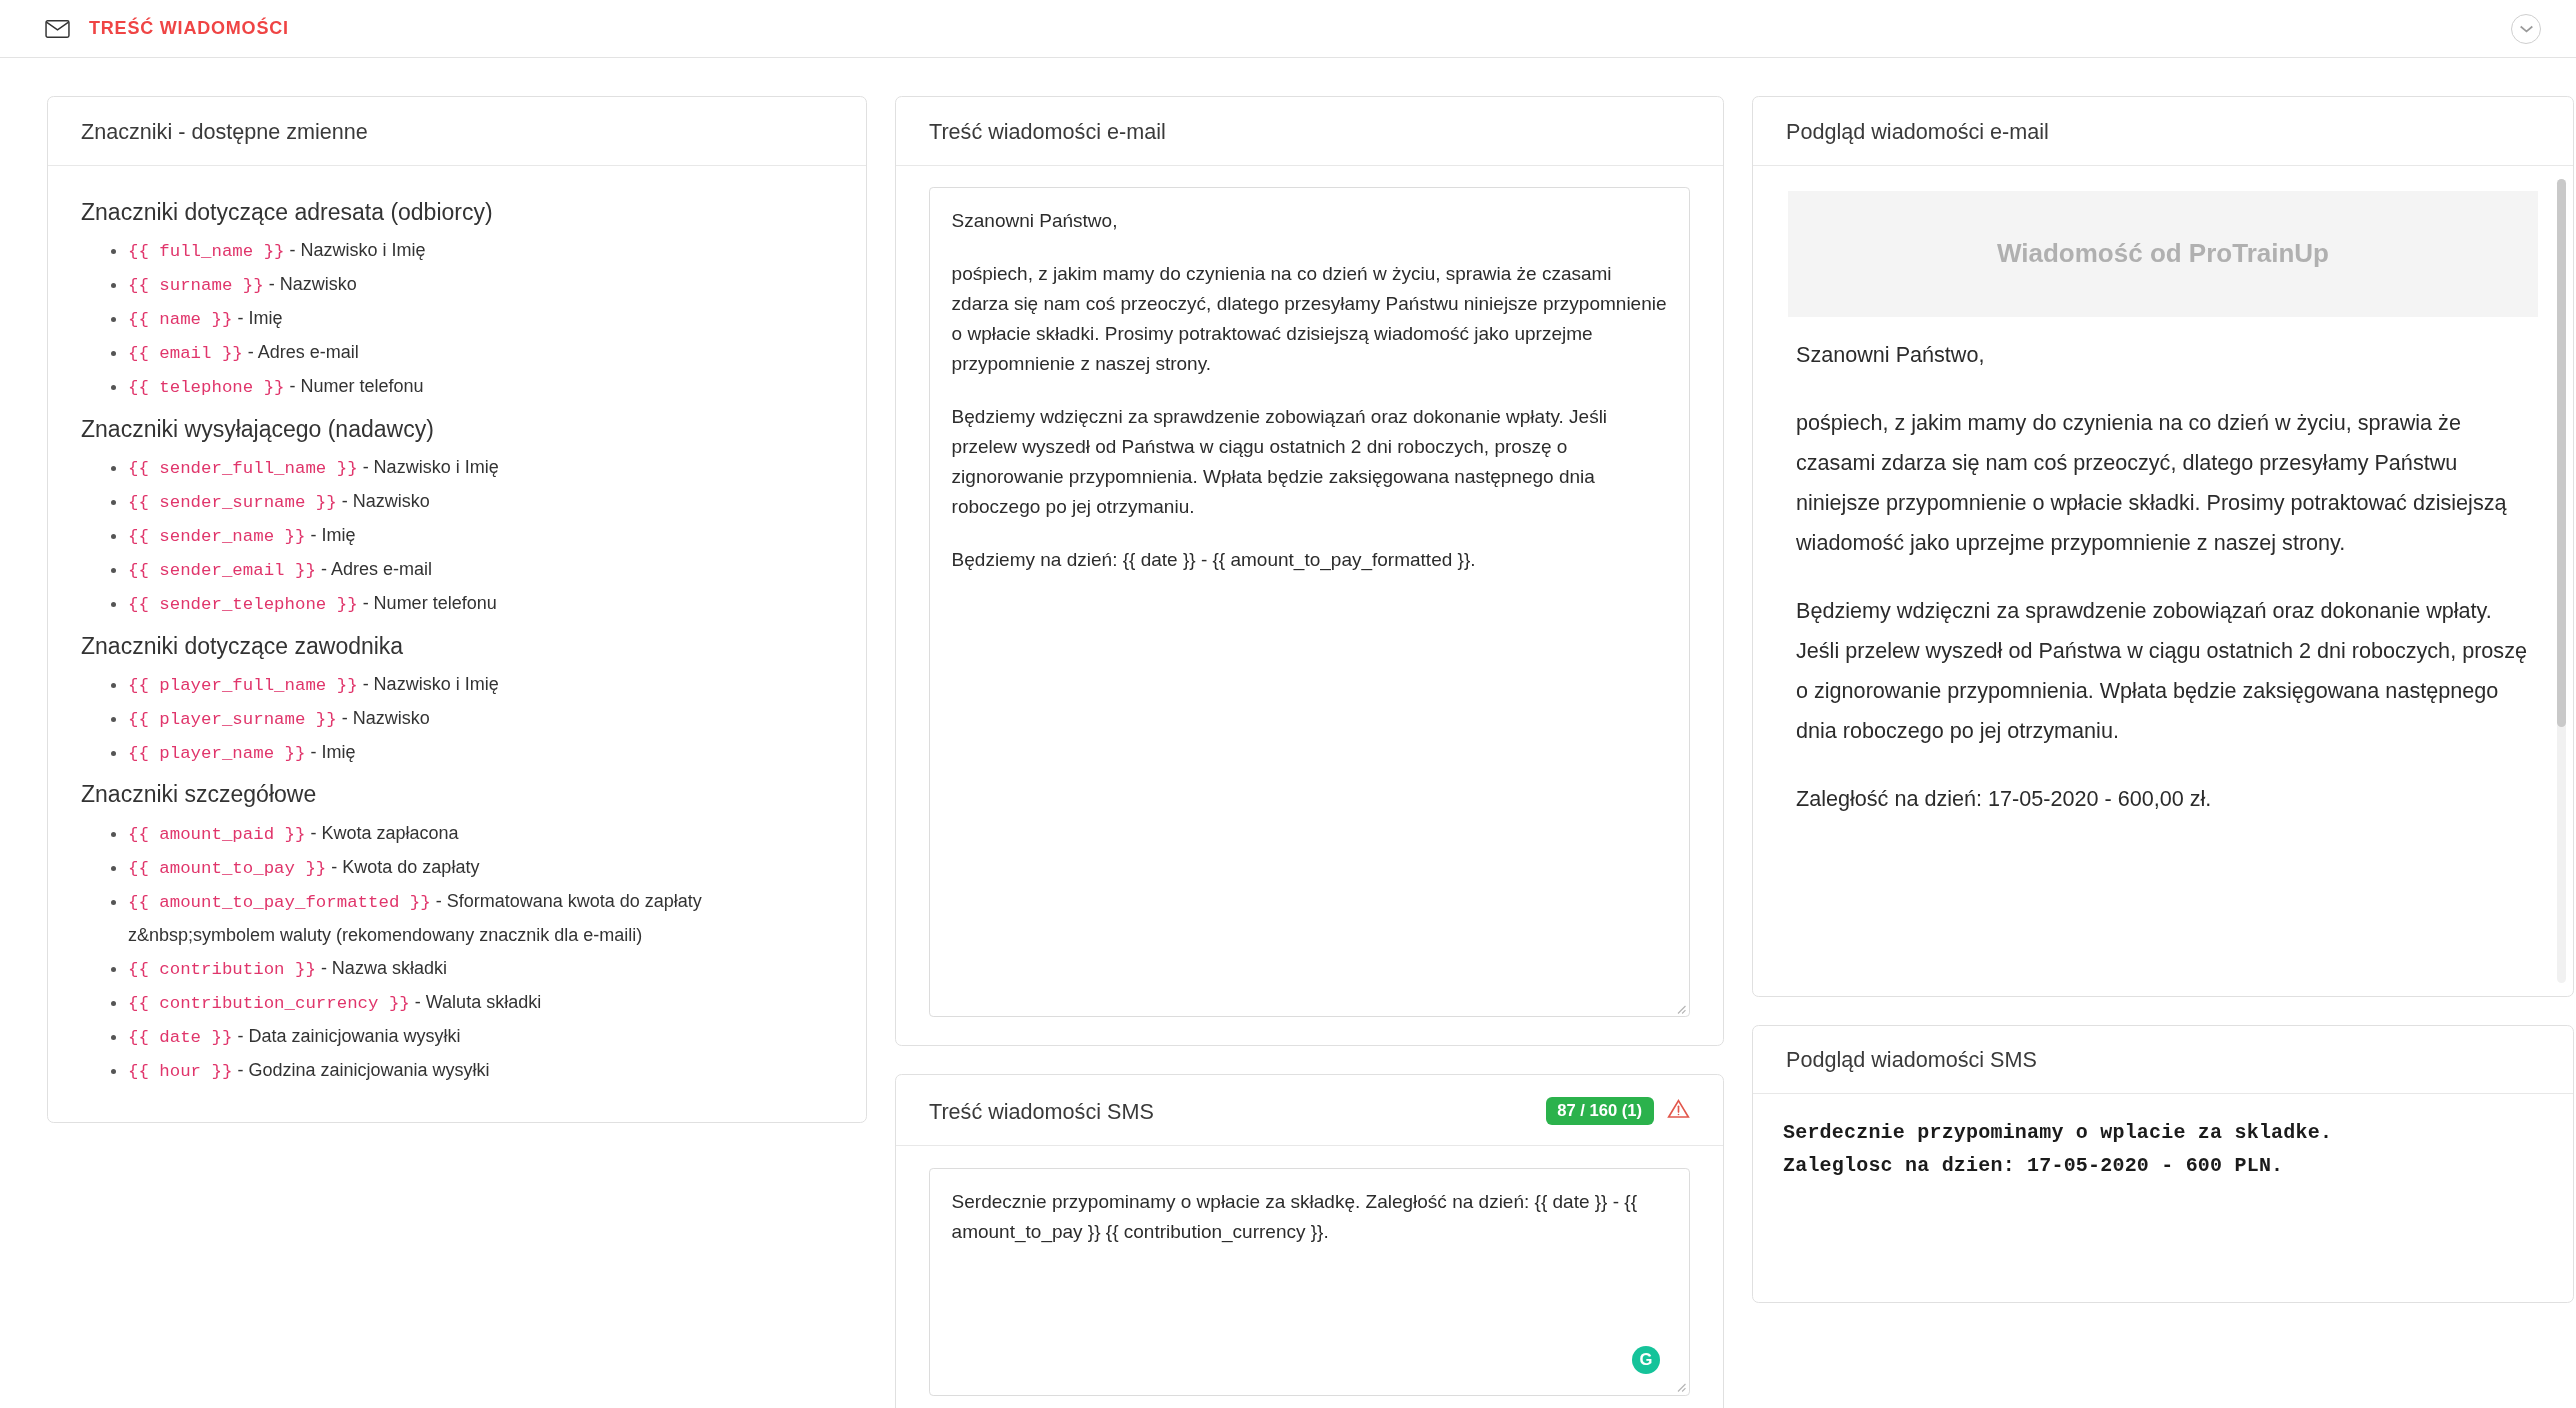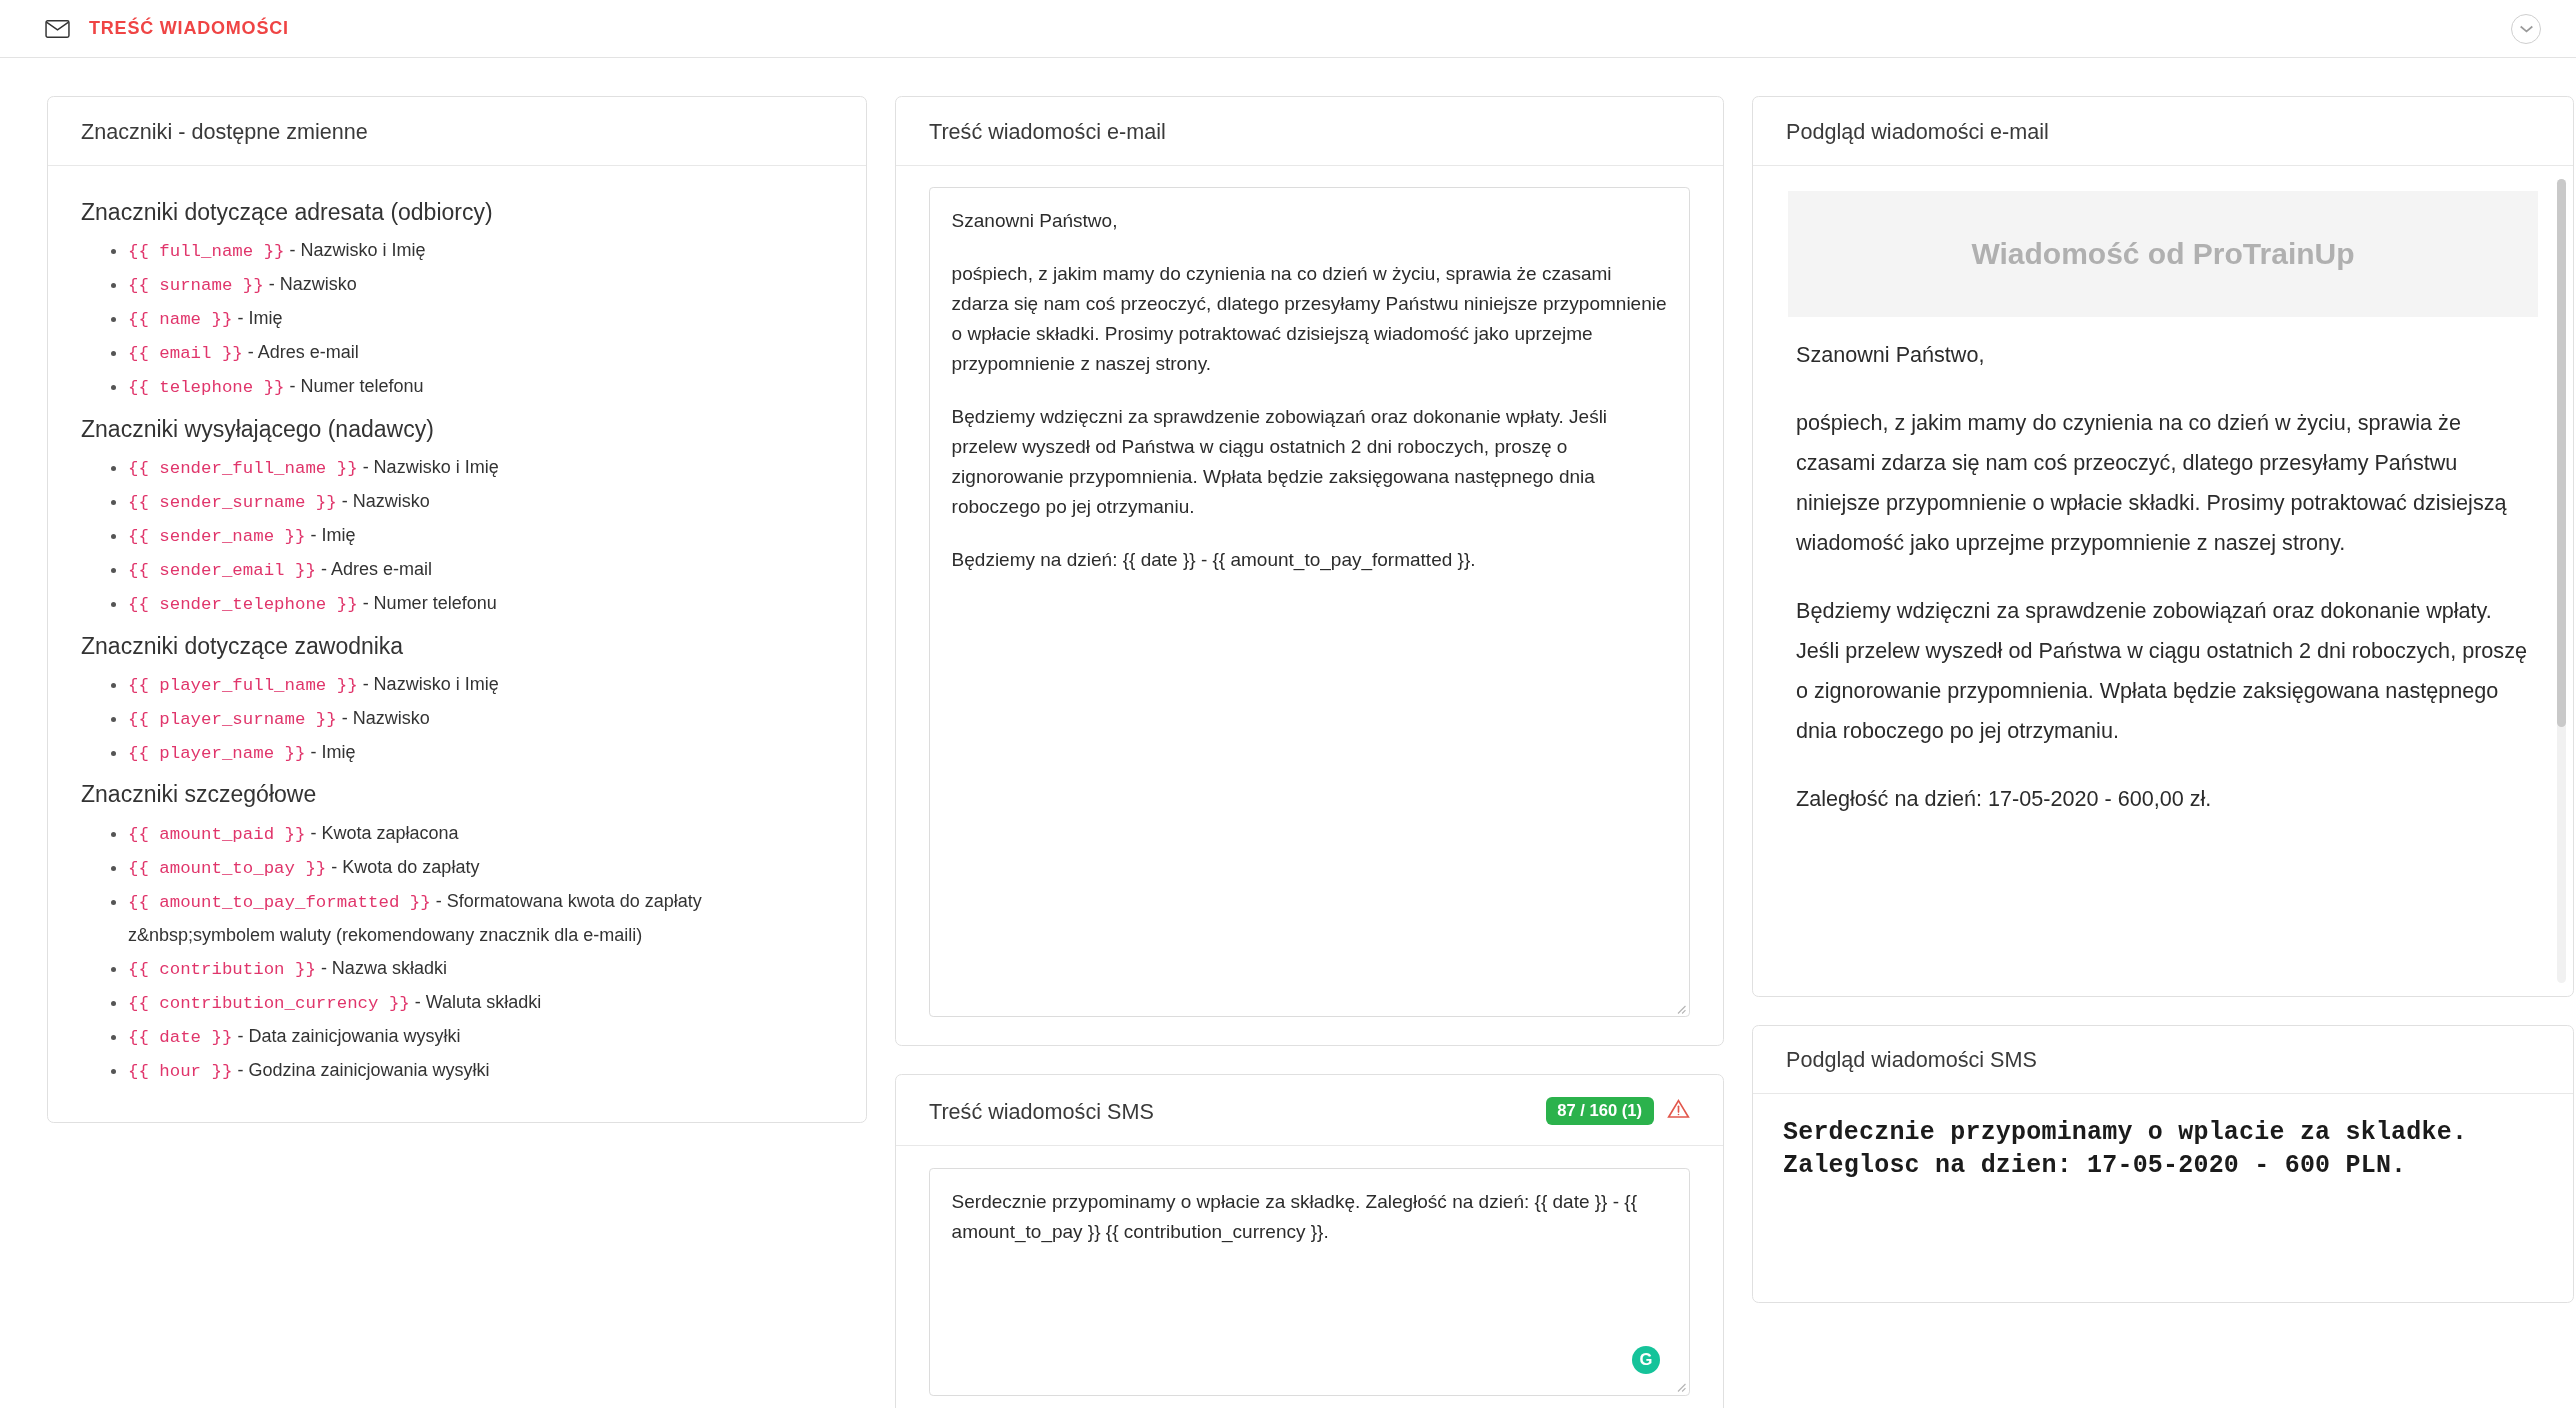--- a/index.html
+++ b/index.html
@@ -158,21 +158,21 @@
     overflow: hidden;
   }
   .preview-banner {
     background: #f4f4f4;
     margin: 25px 35px 0 35px;
     height: 126px;
     display: flex;
     align-items: center;
     justify-content: center;
     color: #b0b0b0;
-    font-size: 30px;
+    font-size: 26px;
     font-weight: 700;
   }
   .preview-text {
     padding: 18px 37px 0 43px;
     font-size: 21.6px;
     line-height: 40px;
     color: #2b2b2b;
   }
   .preview-text p { margin: 0 0 28px 0; }
   .scroll-track {
@@ -187,21 +187,21 @@
     right: 7.5px; top: 13.3px;
     width: 9px; height: 548px;
     background: #c9c9c9;
     border-radius: 5px;
   }
 
   
   .sms-preview-body {
     padding: 21.6px 30px 25px 30px;
     font-family: "Liberation Mono", monospace;
-    font-size: 25px;
+    font-size: 20px;
     line-height: 33px;
     color: #1b1b1b;
     font-weight: 700;
     letter-spacing: 0.2px;
     min-height: 208px;
   }
   .mt34 { margin-top: 28px; }
 </style>
 </head>
 <body>

